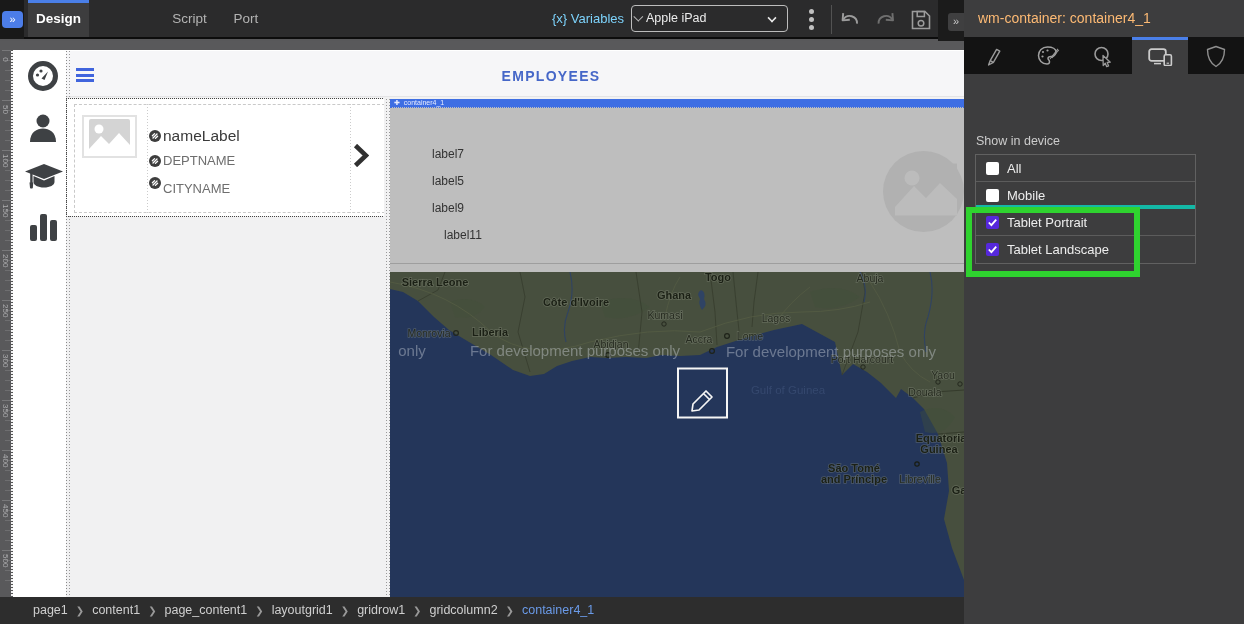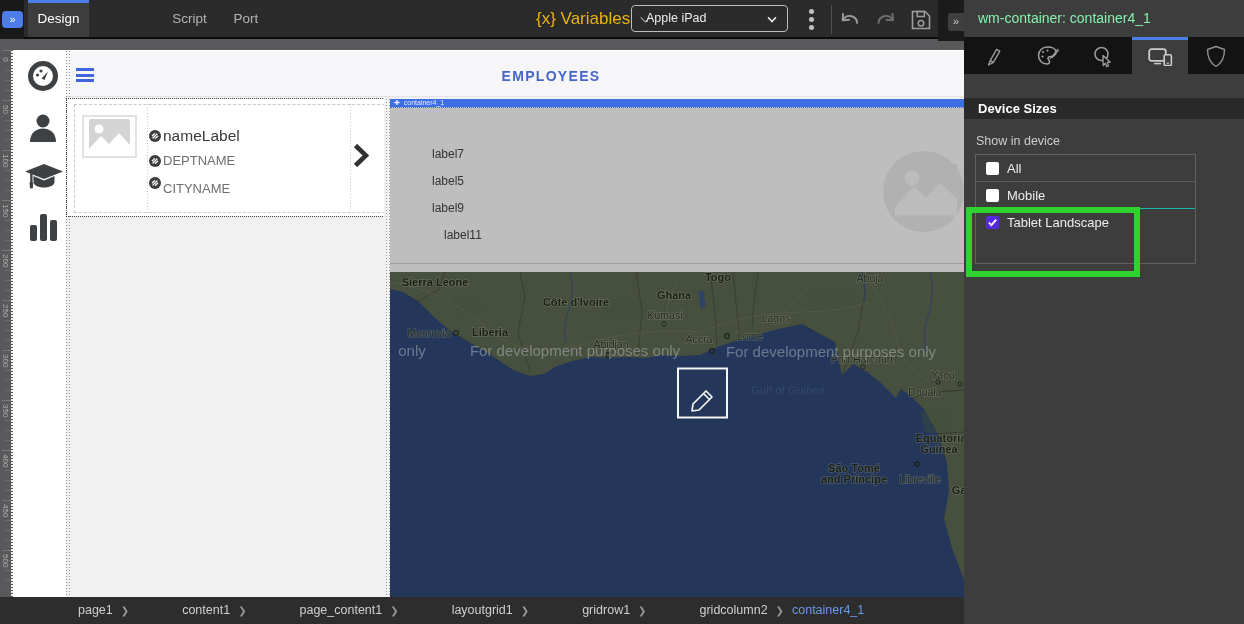--- a/index.html
+++ b/index.html
@@ -2,39 +2,39 @@
 <html><head><meta charset="utf-8">
 <style>
   html,body{margin:0;padding:0;background:#1a1a1a;}
   *{box-sizing:border-box;}
   body{font-family:"Liberation Sans",sans-serif;}
   #app{position:relative;width:1244px;height:624px;overflow:hidden;background:#58585a;}
   .abs{position:absolute;}
   .rl{position:absolute;left:0px;width:11px;text-align:center;font-size:8px;color:#aeaeb0;transform:rotate(90deg);transform-origin:center;white-space:nowrap;}
   .ll{position:absolute;color:#6e6e6e;font-size:13px;}
   .cl{position:absolute;color:#333;font-size:12px;text-align:center;}
-  .bc{color:#cfcfcf;margin-left:45px;} .bs{color:#999;padding:0 8px;font-size:10px;}
+  .bc{color:#cfcfcf;} .bs{color:#999;padding:0 8px;font-size:10px;}
   .cb{position:absolute;left:10px;top:7px;width:13px;height:13px;background:#fff;border-radius:2px;}
   .cb.ck{background:#5628dc;}
   .cb svg{position:absolute;left:0;top:0;}
   .cblab{position:absolute;left:31px;top:0;line-height:27px;font-size:13px;color:#ededed;}
 </style>
 </head>
 <body>
 <div id="app">
 
 <div class="abs" style="left:0;top:0;width:964px;height:39px;background:#2b2b2c;border-bottom:2px solid #0c0c0c;"></div>
 <div class="abs" style="left:0;top:0;width:24px;height:39px;background:#191919;"></div>
 <div class="abs" style="left:2px;top:11px;width:21px;height:17px;background:#4c7de8;border-radius:4px;color:#fff;font-size:11px;text-align:center;line-height:16px;">»</div>
 <div class="abs" style="left:28px;top:0;width:61px;height:37px;background:#3d3d3e;border-top:3px solid #4a7fe8;"></div>
-<div class="abs" style="left:28px;top:0;width:61px;height:37px;color:#ffffff;font-size:13.5px;font-weight:400;text-align:center;line-height:37px;">Design</div>
+<div class="abs" style="left:28px;top:0;width:61px;height:37px;color:#ffffff;font-size:13.5px;font-weight:700;text-align:center;line-height:37px;">Design</div>
 <div class="abs" style="left:96px;top:0;width:60px;height:37px;color:#b3b3b3;font-size:13.5px;text-align:center;line-height:37px;margin-top:48px;">Markup</div>
 <div class="abs" style="left:162px;top:0;width:55px;height:37px;color:#b3b3b3;font-size:13.5px;text-align:center;line-height:37px;">Script</div>
 <div class="abs" style="left:220px;top:0;width:52px;height:37px;color:#b3b3b3;font-size:13.5px;text-align:center;line-height:37px;">Port</div>
-<div class="abs" style="left:536px;top:0;height:37px;color:#eab308;font-size:17px;line-height:37px;">{x} Variables <span style="display:inline-block;width:7px;height:7px;border-right:1.7px solid #bbb;border-bottom:1.7px solid #bbb;transform:rotate(45deg) translateY(-4px);margin-left:4px;"></span></div>
+<div class="abs" style="left:552px;top:0;height:37px;color:#7dd3fc;font-size:13px;line-height:37px;">{x} Variables <span style="display:inline-block;width:7px;height:7px;border-right:1.7px solid #bbb;border-bottom:1.7px solid #bbb;transform:rotate(45deg) translateY(-4px);margin-left:4px;"></span></div>
 <div class="abs" style="left:631px;top:5px;width:157px;height:27px;border:1px solid #bdbdbd;border-radius:4px;color:#ececec;font-size:12.5px;line-height:25px;padding-left:14px;">Apple iPad<span style="position:absolute;right:11px;top:8px;width:8px;height:8px;border-right:2px solid #e8e8e8;border-bottom:2px solid #e8e8e8;transform:rotate(45deg) scale(.8,.8);"></span></div>
 
 <div class="abs" style="left:809px;top:9px;width:5px;height:5px;border-radius:50%;background:#c0c0c0;"></div>
 <div class="abs" style="left:809px;top:17px;width:5px;height:5px;border-radius:50%;background:#c0c0c0;"></div>
 <div class="abs" style="left:809px;top:25px;width:5px;height:5px;border-radius:50%;background:#c0c0c0;"></div>
 <div class="abs" style="left:831px;top:5px;width:1px;height:29px;background:#525252;"></div>
 
 <svg class="abs" style="left:840px;top:9px;" width="21" height="22" viewBox="0 0 21 22">
       <path d="M3.2 4.2 L2.6 11.4 L9.8 10.8" fill="none" stroke="#9c9c9c" stroke-width="1.9" stroke-linejoin="round"></path>
       <path d="M3.4 10.6 A 7.3 7.3 0 0 1 17 14.6" fill="none" stroke="#9c9c9c" stroke-width="1.9"></path>
@@ -234,21 +234,21 @@
 
 <rect x="288" y="96.5" width="49" height="49" fill="none" stroke="#f5f5f5" stroke-width="2"></rect>
 <path d="M303 132 L316 119 L322 125 L309 138 L302 139 Z M313.5 121.5 L319.5 127.5" fill="none" stroke="#f5f5f5" stroke-width="1.7" stroke-linejoin="round"></path>
 </svg>
 </div>
 
 <div class="abs" style="left:0;top:597px;width:964px;height:27px;background:#2d2d2d;"></div>
 <div class="abs" id="breadcrumb" style="left:33px;top:597px;height:27px;line-height:26px;font-size:12.5px;color:#cfcfcf;white-space:nowrap;"><span class="bc">page1</span><span class="bs">❯</span><span class="bc">content1</span><span class="bs">❯</span><span class="bc">page_content1</span><span class="bs">❯</span><span class="bc">layoutgrid1</span><span class="bs">❯</span><span class="bc">gridrow1</span><span class="bs">❯</span><span class="bc">gridcolumn2</span><span class="bs">❯</span><span style="color:#6a9ae8;">container4_1</span></div>
 
 <div class="abs" style="left:964px;top:0;width:280px;height:624px;background:#3d3d3e;"></div>
-<div class="abs" style="left:978px;top:0;width:266px;height:37px;color:#86efac;font-size:14px;line-height:37px;">wm-container: container4_1</div>
+<div class="abs" style="left:978px;top:0;width:266px;height:37px;color:#fdba74;font-size:14px;line-height:37px;">wm-container: container4_1</div>
 <div class="abs" style="left:964px;top:37px;width:280px;height:37px;background:#131313;"></div>
 <div class="abs" style="left:1132px;top:37px;width:56px;height:37px;background:#3d3d3e;border-top:3px solid #4a7fe8;"></div>
 <svg class="abs" style="left:983px;top:45px;" width="20" height="22" viewBox="0 0 20 22">
       <path d="M7.2 15.6 L13.6 4.4 L16.8 6.2 L10.4 17.4 Z M7.2 15.6 L5.6 20 L10.4 17.4 Z" fill="none" stroke="#9a9a9a" stroke-width="1.4" stroke-linejoin="round"></path>
     </svg>
 <svg class="abs" style="left:1037px;top:45px;" width="23" height="22" viewBox="0 0 23 22">
       <path d="M10.5 2 C5 2 1.5 6 1.5 10.5 C1.5 15 5 19 10 19 C12 19 12.5 17.8 12.5 16.7 C12.5 15 11 14.8 11 13.5 C11 12.2 12.2 11.5 14 11.5 C16.5 11.5 19 10 19 7 C19 4 15.5 2 10.5 2 Z" fill="none" stroke="#a0a0a0" stroke-width="1.5"></path>
       <circle cx="6" cy="7" r="1.1" fill="#a0a0a0"></circle>
       <circle cx="10.5" cy="5.5" r="1.1" fill="#a0a0a0"></circle>
       <circle cx="5.5" cy="11.5" r="1.1" fill="#a0a0a0"></circle>
@@ -260,30 +260,37 @@
     </svg>
 <svg class="abs" style="left:1148px;top:48px;" width="25" height="18" viewBox="0 0 25 18">
       <rect x="1.2" y="1.2" width="16.6" height="11.6" rx="2.4" fill="none" stroke="#cccccc" stroke-width="1.8"></rect>
       <path d="M6 15.6 H13" stroke="#cccccc" stroke-width="1.5"></path>
       <rect x="16.2" y="6.8" width="7.2" height="10.8" rx="1.4" fill="#3d3d3e" stroke="#cccccc" stroke-width="1.6"></rect>
       <path d="M18.6 15.2 H21" stroke="#cccccc" stroke-width="1.1"></path>
     </svg>
 <svg class="abs" style="left:1206px;top:45px;" width="20" height="23" viewBox="0 0 20 23">
       <path d="M10 1.5 L18.5 4.5 C18.5 12 16 18 10 21.5 C4 18 1.5 12 1.5 4.5 Z" fill="none" stroke="#8f8f8f" stroke-width="1.4" stroke-linejoin="round"></path>
     </svg>
-<div class="abs" style="left:964px;top:98px;width:280px;height:21px;background:#292929;color:#fff;font-size:13px;font-weight:700;line-height:21px;padding-left:14px;">Device Sizes</div>
 <div class="abs" style="left:976px;top:134px;color:#cccccc;font-size:12.5px;">Show in device</div>
 <div class="abs" style="left:975px;top:154px;width:221px;height:110px;border:1px solid #616161;">
   <div style="height:27px;border-bottom:1px solid #5c5c5c;position:relative;">
         <span class="cb"></span>
         <span class="cblab">All</span>
       </div>
-  <div style="height:27px;border-bottom:1px solid #14b8a6;position:relative;text-align:right;">
+  <div style="height:27px;border-bottom:4px solid #14b8a6;position:relative;text-align:right;">
         <span class="cb"></span>
         <span class="cblab">Mobile</span>
+      </div>
+  <div style="height:27px;border-bottom:1px solid #5c5c5c;position:relative;">
+        <span class="cb ck">
+          <svg width="13" height="13" viewBox="0 0 13 13">
+            <path d="M2.8 6.5 L5.4 9.2 L10.2 3.6" fill="none" stroke="#fff" stroke-width="1.8"></path>
+          </svg>
+        </span>
+        <span class="cblab">Tablet Portrait</span>
       </div>
   <div style="height:26px;position:relative;">
         <span class="cb ck">
           <svg width="13" height="13" viewBox="0 0 13 13">
             <path d="M2.8 6.5 L5.4 9.2 L10.2 3.6" fill="none" stroke="#fff" stroke-width="1.8"></path>
           </svg>
         </span>
         <span class="cblab">Tablet Landscape</span>
       </div>
 </div>

